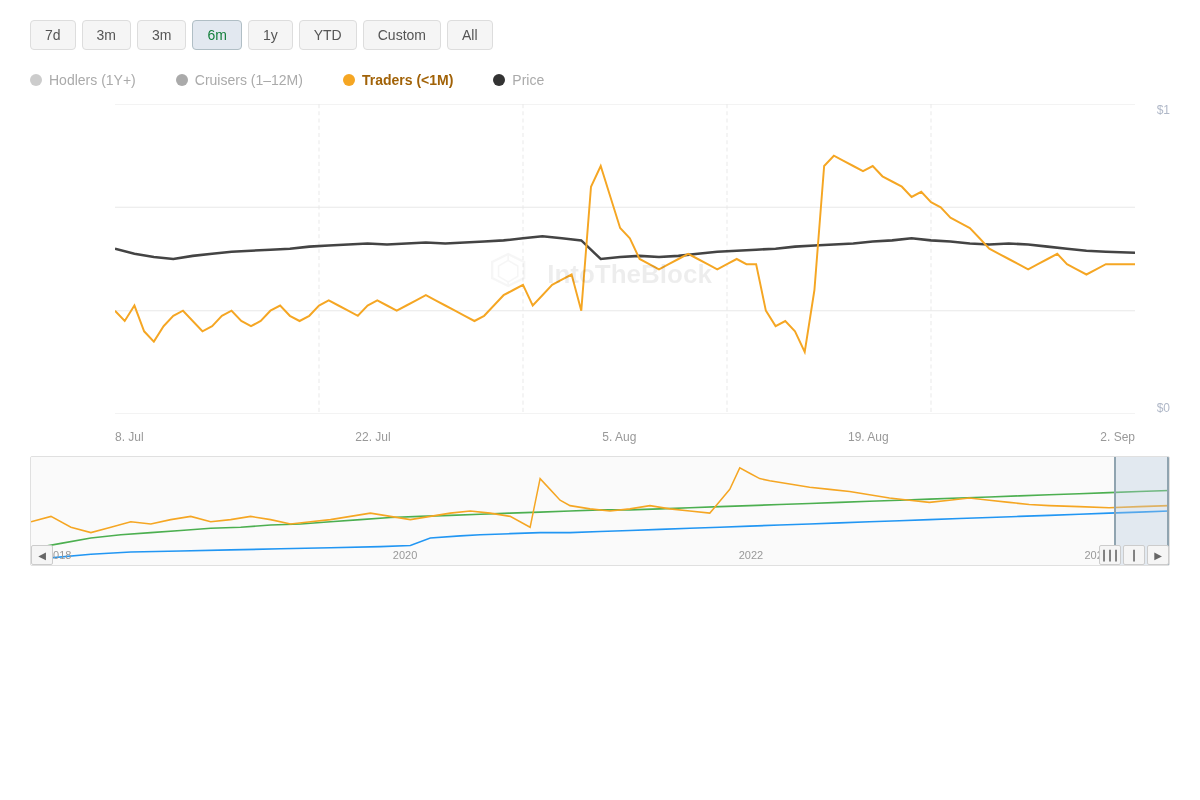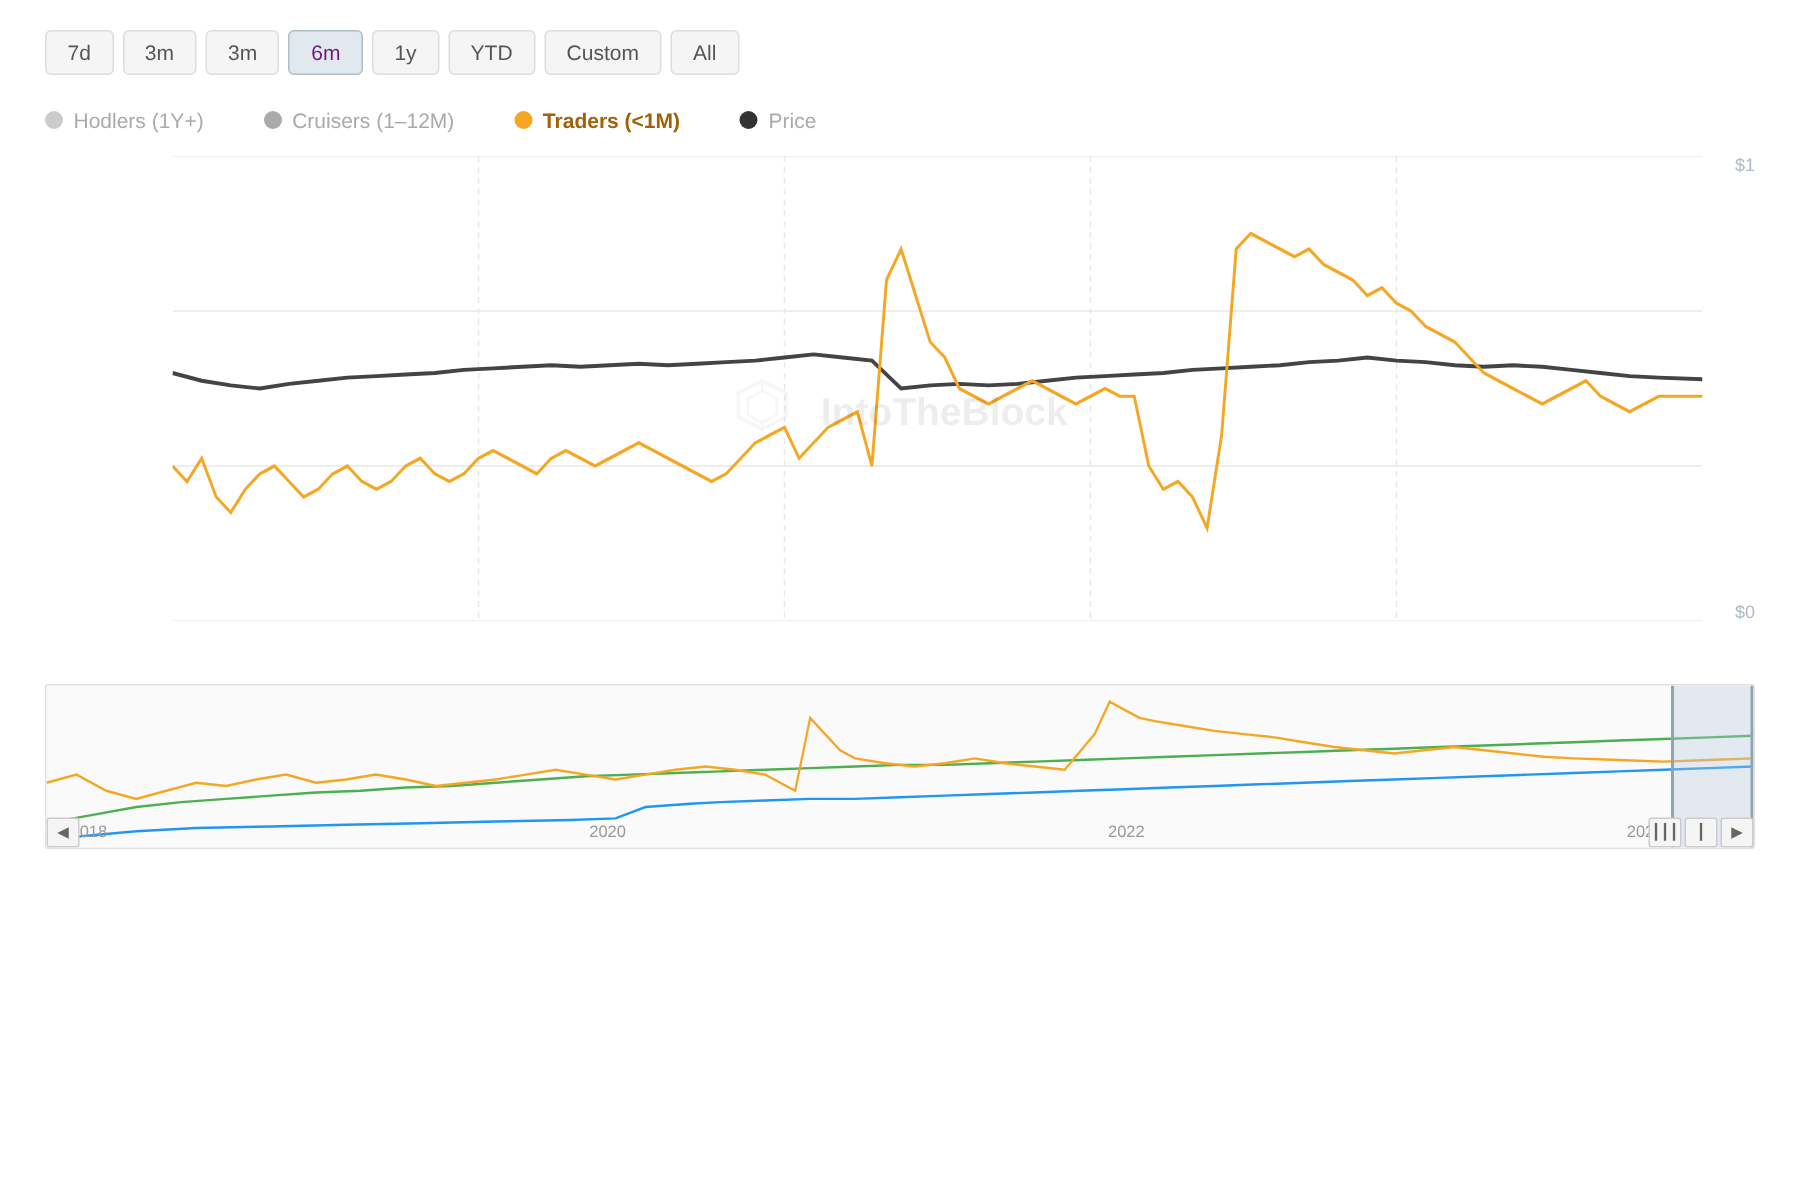--- a/index.html
+++ b/index.html
@@ -31,21 +31,21 @@
       border-radius: 4px;
       background: #f5f5f5;
       font-size: 14px;
       cursor: pointer;
       color: #555;
       font-weight: 500;
     }
     .time-btn.active {
       background: #e2e8f0;
       border-color: #b0bec5;
-      color: #701a75;
+      color: #15803d;
     }
 
     
     .legend {
       display: flex;
       gap: 40px;
       align-items: center;
       margin-bottom: 16px;
       flex-wrap: wrap;
     }
@@ -428,20 +428,27 @@
             980,155
             990,160
             1000,165
             1010,160
             1020,155
             1050,155
           "></polyline>
       </svg>
     </div>
 
+    <div class="x-axis">
+      <span class="x-label">8. Jul</span>
+      <span class="x-label">22. Jul</span>
+      <span class="x-label">5. Aug</span>
+      <span class="x-label">19. Aug</span>
+      <span class="x-label">2. Sep</span>
+    </div>
   </div>
 
   <div class="mini-chart-container" style="position:relative; margin-top: 12px;">
     <svg class="mini-chart-svg" viewBox="0 0 1140 100" preserveAspectRatio="none">
 
       <rect x="0" y="0" width="1140" height="100" fill="#fafafa"></rect>
 
       <polyline fill="none" stroke="#4caf50" stroke-width="1.5" points="
           0,85 30,80 60,75 90,72 120,70 150,68 180,66 210,65 240,63 270,62 300,60 330,58 360,56 390,55 420,54 450,53 480,52 510,51 540,50 570,49 600,49 630,48 660,47 690,46 720,45 750,44 780,43 810,42 840,41 870,40 900,39 930,38 960,37 990,36 1020,35 1050,34 1080,33 1110,32 1140,31
         "></polyline>

